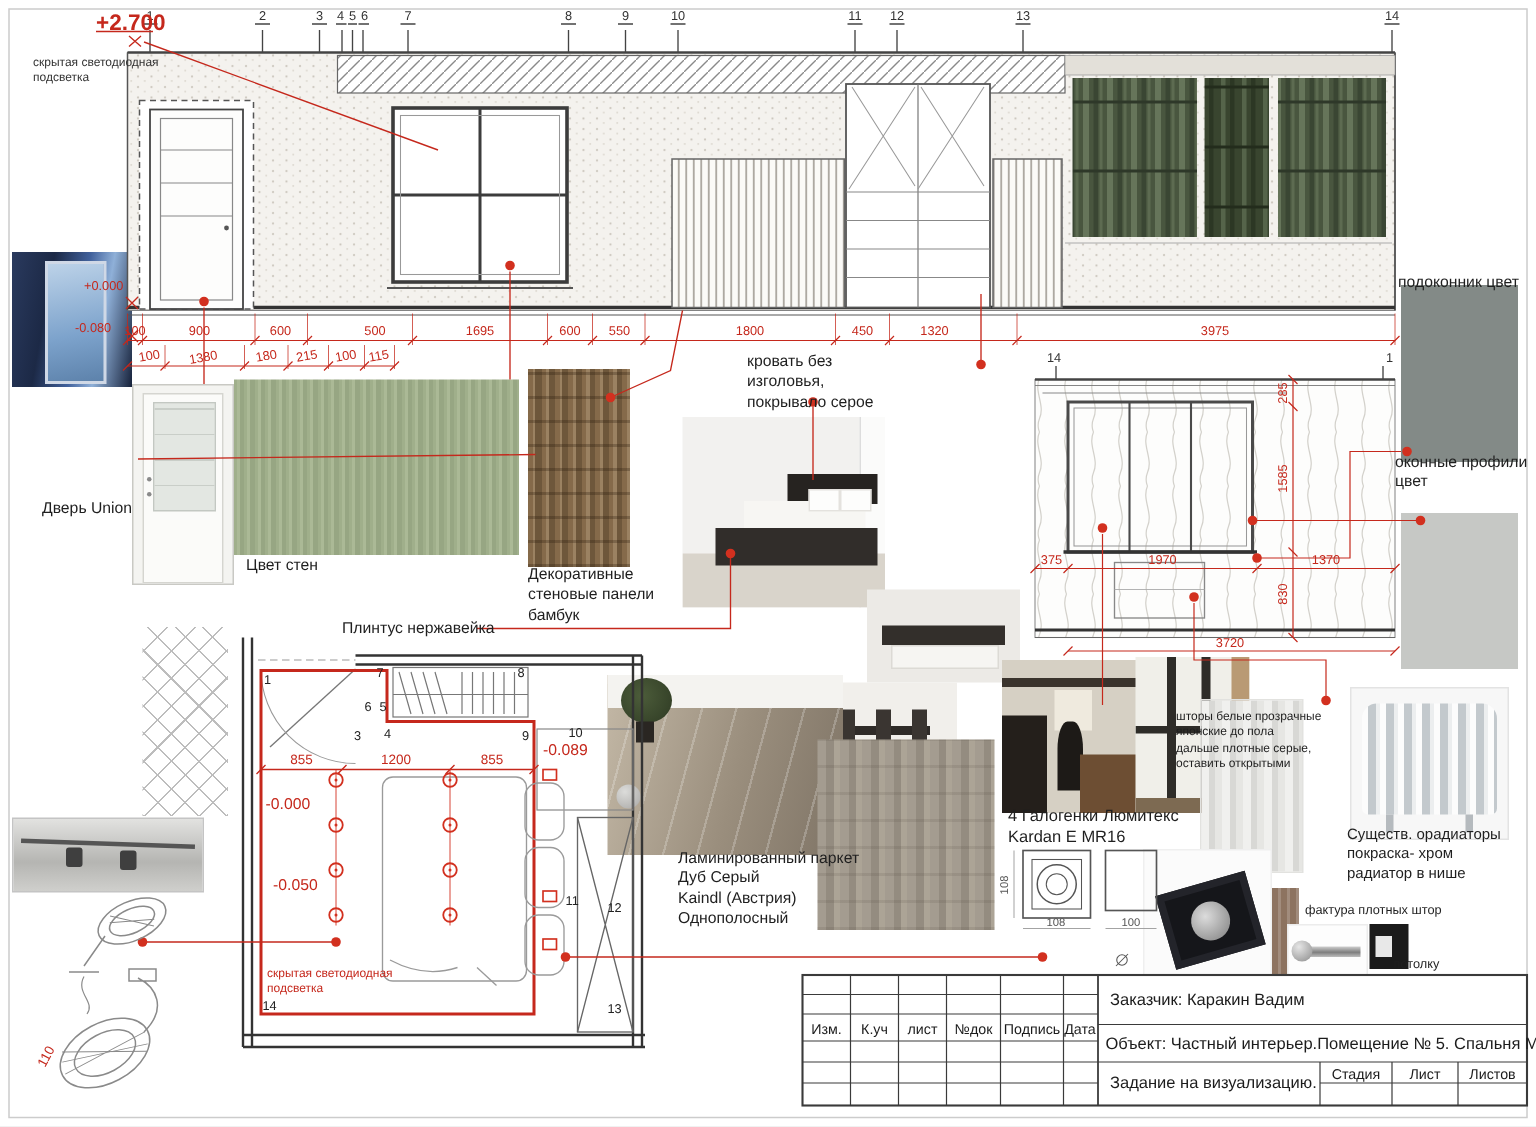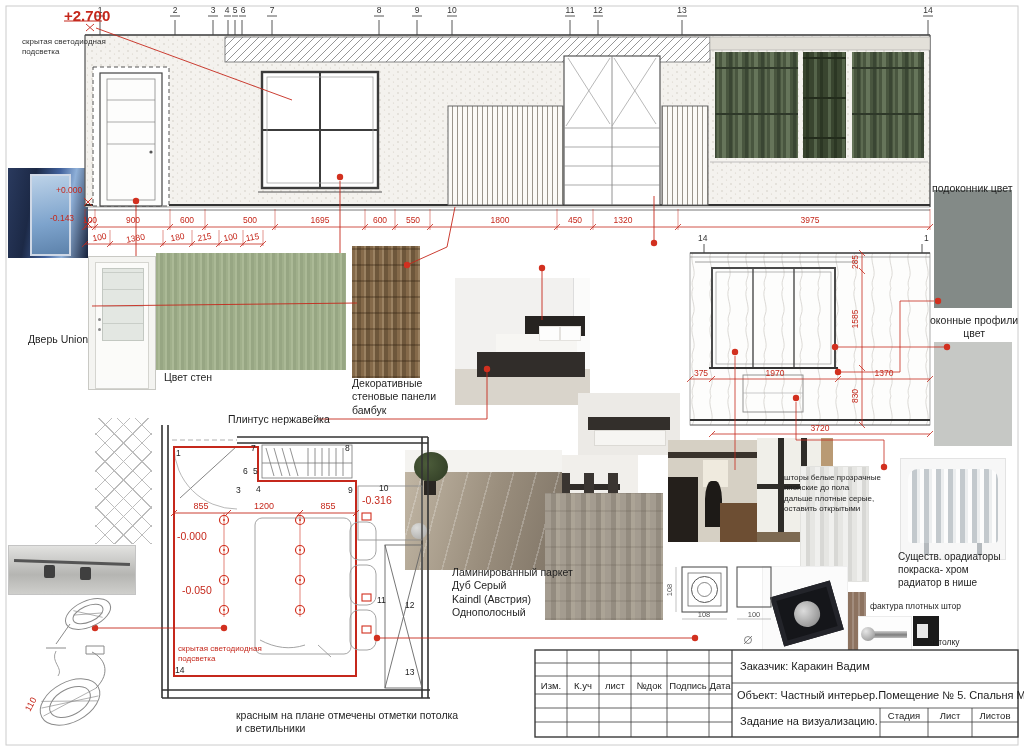--- a/index.html
+++ b/index.html
@@ -503,46 +503,49 @@
         <text x="737" y="699">Объект: Частный интерьер.Помещение № 5. Спальня М 1:40</text>
         <text x="740" y="725">Задание на визуализацию.</text>
       </g>
     </g>
   </svg>
 
   <div class="lbl sm" style="left:22px;top:37px;color:#333;">скрытая светодиодная
 подсветка</div>
   <div class="lbl red bold" style="left:64px;top:6px;font-size:15px;">+2.700</div>
   <div class="lbl red sm9" style="left:56px;top:185px;">+0.000</div>
-  <div class="lbl red sm9" style="left:50px;top:213px;">-0.143</div>
+  <div class="lbl red sm9" style="left:50px;top:213px;">-0.080</div>
 
   <div class="lbl" style="left:28px;top:333px;">Дверь Union</div>
   <div class="lbl" style="left:164px;top:371px;text-align:right;">Цвет стен</div>
   <div class="lbl" style="left:352px;top:377px;">Декоративные
 стеновые панели
 бамбук</div>
   <div class="lbl" style="left:228px;top:413px;">Плинтус нержавейка</div>
+  <div class="lbl" style="left:498px;top:235px;">кровать без
+изголовья,
+покрывало серое</div>
   <div class="lbl" style="left:452px;top:566px;">Ламинированный паркет
 Дуб Серый
 Kaindl (Австрия)
 Однополосный</div>
+  <div class="lbl" style="left:672px;top:537px;font-size:11px;">4 Галогенки Люмитекс
+Kardan E MR16</div>
   <div class="lbl s10" style="left:898px;top:551px;">Существ. орадиаторы
 покраска- хром
 радиатор в нише</div>
   <div class="lbl sm" style="left:784px;top:473px;">шторы белые прозрачные
 японские до пола
 дальше плотные серые,
 оставить открытыми</div>
   <div class="lbl sm9" style="left:870px;top:601px;">фактура плотных штор</div>
   <div class="lbl sm9" style="left:929px;top:637px;">потолку</div>
   <div class="lbl" style="left:932px;top:182px;">подоконник цвет</div>
-  <div class="lbl" style="left:930px;top:314px;text-align:center;">оконные профили
+  <div class="lbl" style="left:930px;top:302px;">оконные профили
 цвет</div>
-  <div class="lbl" style="left:236px;top:709px;">красным на плане отмечены отметки потолка
-и светильники</div>
 
   <div class="lbl red" style="left:177px;top:530px;">-0.000</div>
   <div class="lbl red" style="left:182px;top:584px;">-0.050</div>
-  <div class="lbl red" style="left:362px;top:494px;">-0.316</div>
+  <div class="lbl red" style="left:362px;top:494px;">-0.089</div>
   <div class="lbl red sm" style="left:178px;top:644px;">скрытая светодиодная
 подсветка</div>
 
 </div>
 
 </body></html>

